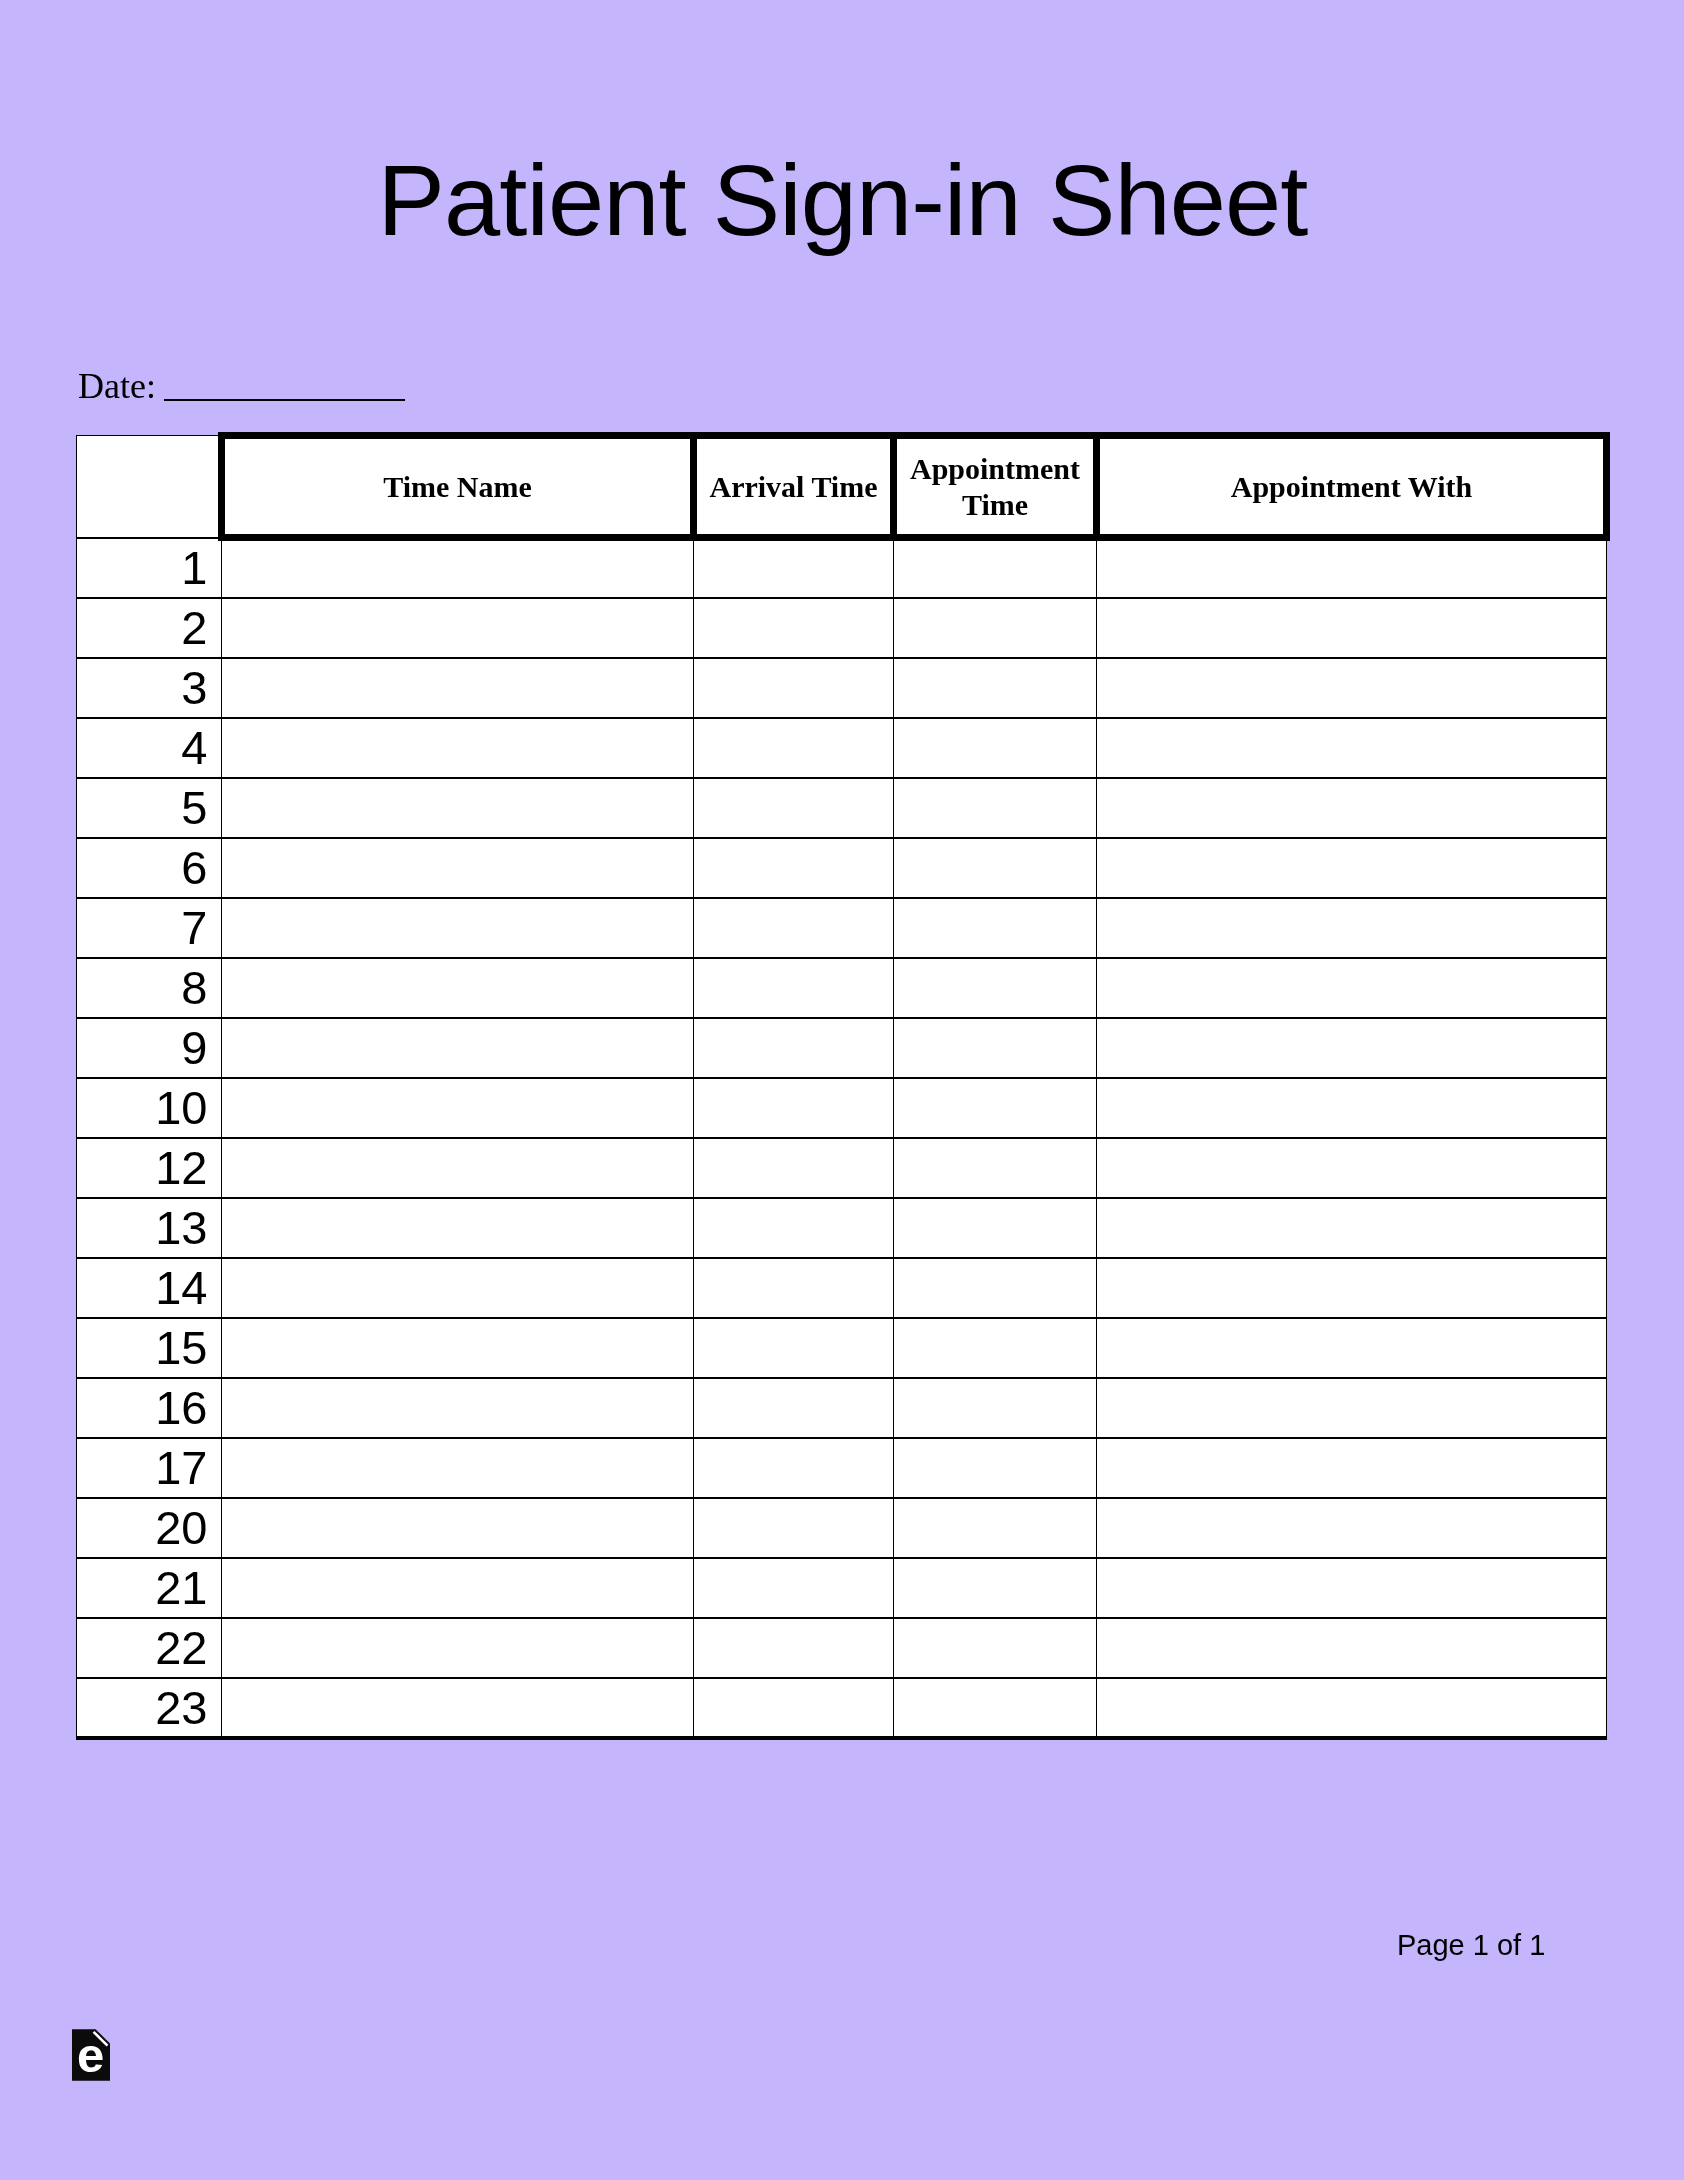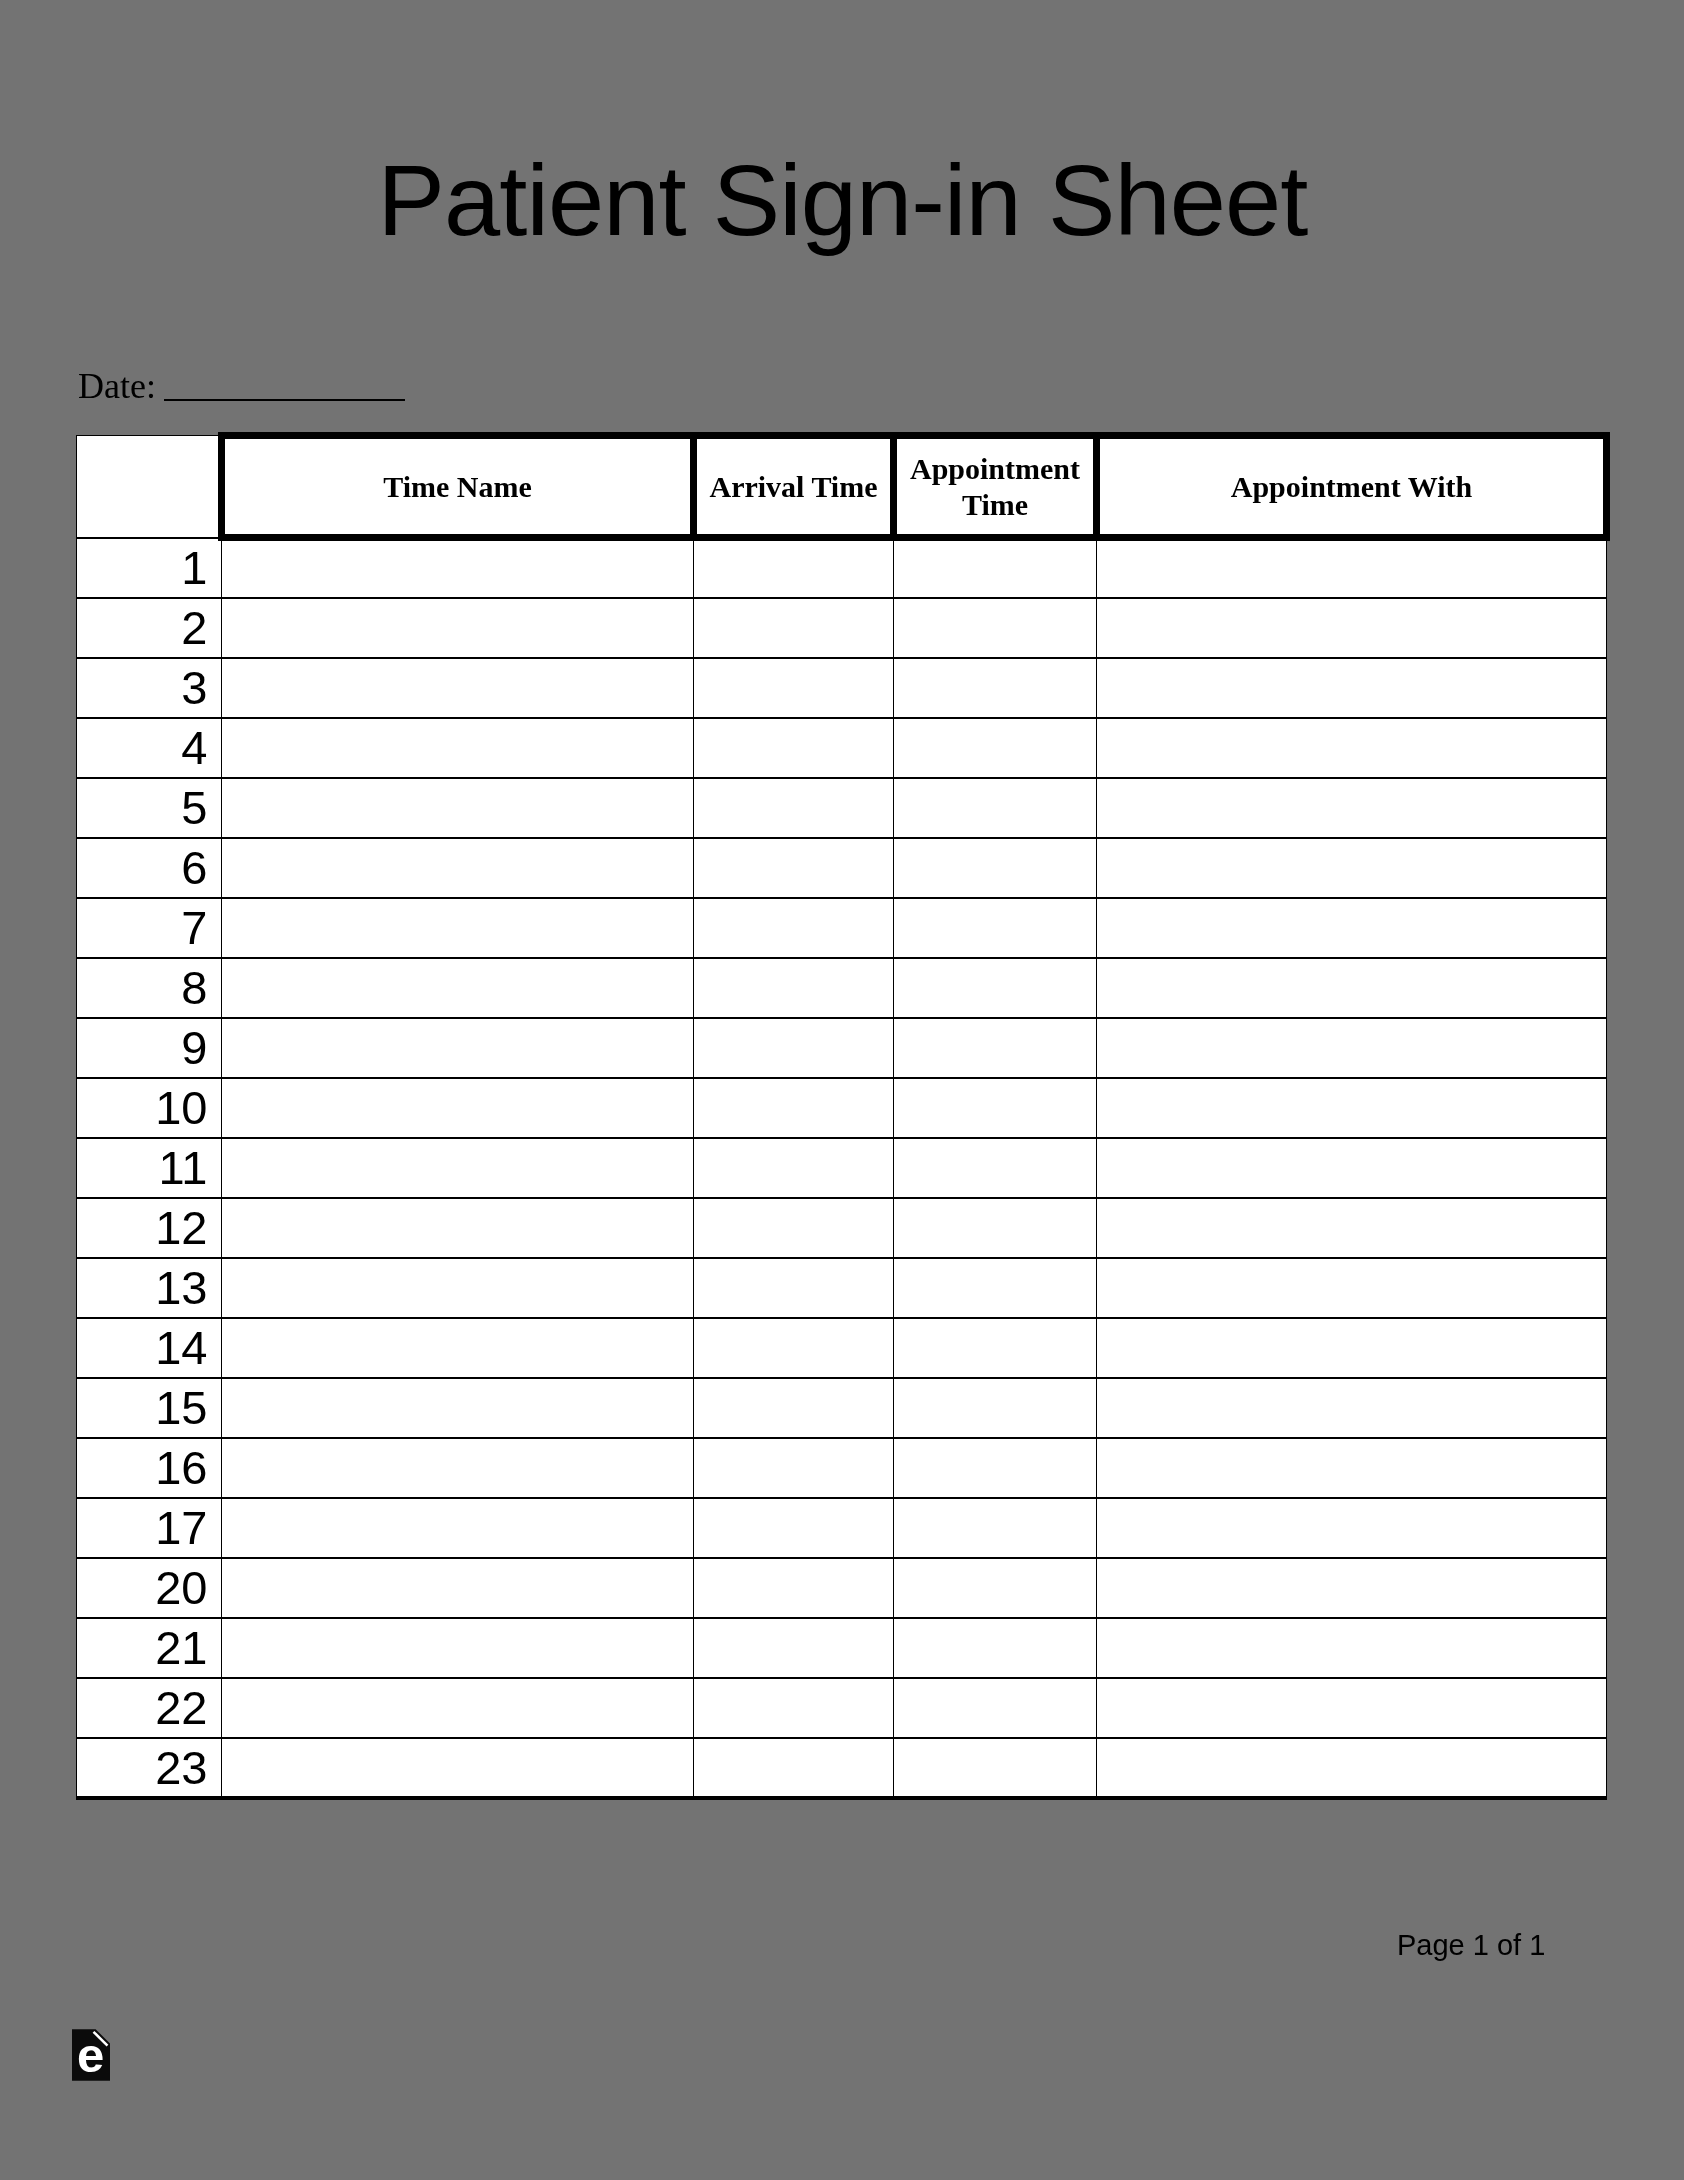--- a/index.html
+++ b/index.html
@@ -1,21 +1,21 @@
 <!DOCTYPE html>
 <html style="font-size:13.6px"><head>
 <meta charset="utf-8">
 <style>
   * { margin: 0; padding: 0; box-sizing: border-box; }
   html, body { background: #ffffff; }
   .page {
     position: relative;
     width: 1685px;
     height: 2181px;
-    background: #737373;
+    background: #c4b5fd;
     color: #000000;
     font-family: "Liberation Serif", serif;
     overflow: hidden;
   }
   .doc-title {
     position: absolute;
     top: 150px;
     left: 0;
     width: 100%;
     text-align: center;
@@ -191,27 +191,20 @@
             <td class="fill"></td>
           </tr>
           <tr>
             <td class="num">10</td>
             <td class="fill"></td>
             <td class="fill"></td>
             <td class="fill"></td>
             <td class="fill"></td>
           </tr>
           <tr>
-            <td class="num">11</td>
-            <td class="fill"></td>
-            <td class="fill"></td>
-            <td class="fill"></td>
-            <td class="fill"></td>
-          </tr>
-          <tr>
             <td class="num">12</td>
             <td class="fill"></td>
             <td class="fill"></td>
             <td class="fill"></td>
             <td class="fill"></td>
           </tr>
           <tr>
             <td class="num">13</td>
             <td class="fill"></td>
             <td class="fill"></td>

